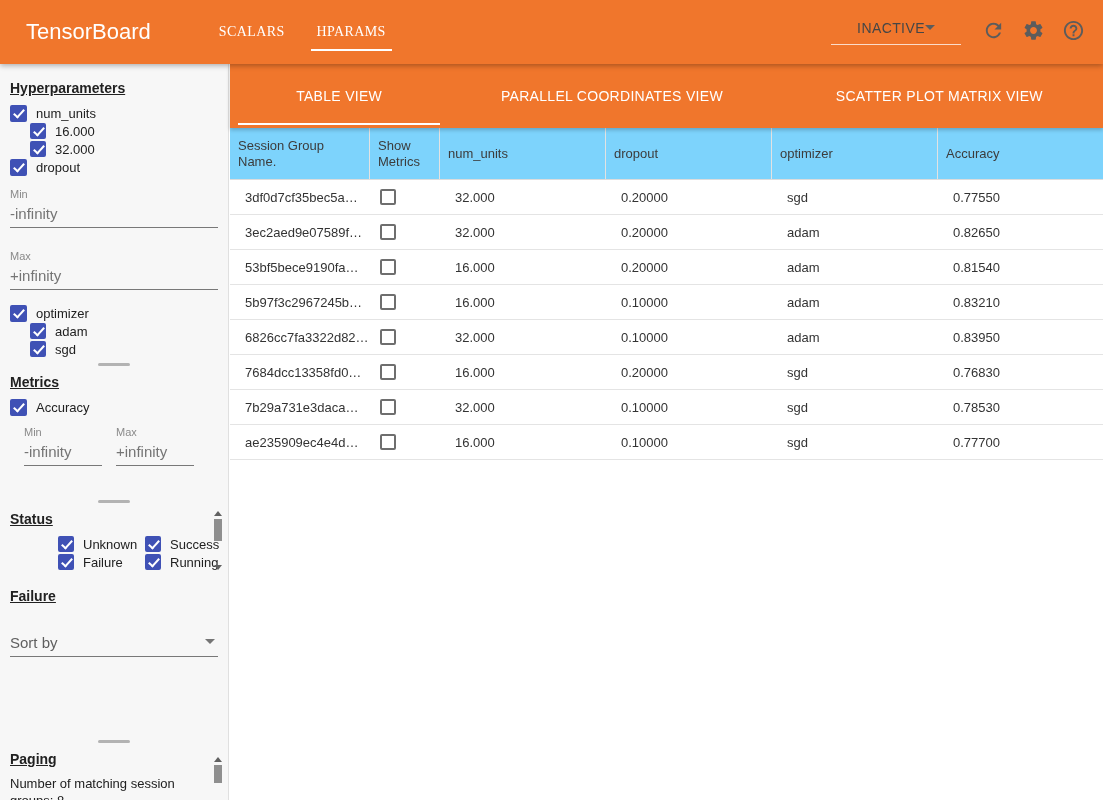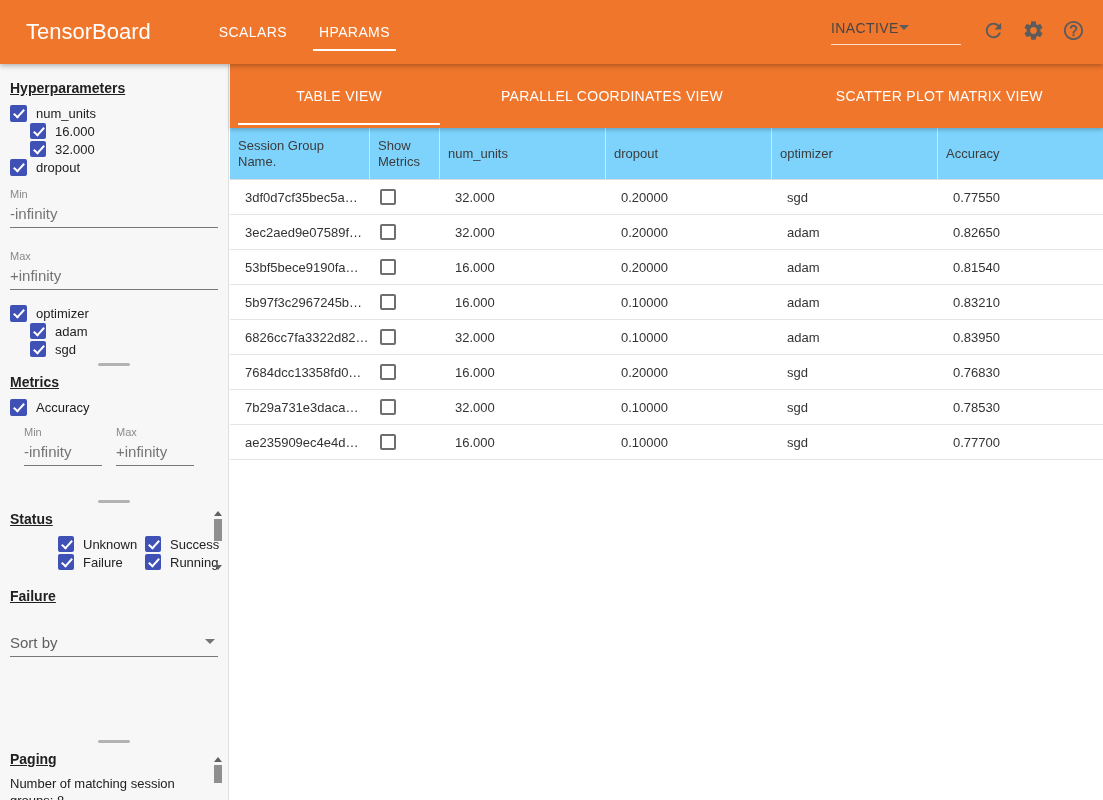--- a/index.html
+++ b/index.html
@@ -11,31 +11,31 @@
     -webkit-font-smoothing:antialiased;
   }
 
   
   .topbar {
     position:absolute; top:0; left:0; right:0; height:64px;
     background:#f0762c; display:flex; align-items:center;
     box-shadow:0 2px 5px rgba(0,0,0,0.28); z-index:10;
   }
   .app-title { color:#fff; font-size:22px; font-weight:400; margin-left:26px; white-space:nowrap;text-align:center; }
-  .top-tabs { display:flex; margin-left:52px; height:64px; }
+  .top-tabs { display:flex; margin-left:52px; height:64px;font-family:Liberation Serif, serif; }
   .top-tab {
     color:#fff; font-size:14px; letter-spacing:.4px; padding:0 16px;
     display:flex; align-items:center; position:relative; cursor:pointer; text-transform:uppercase;
   }
   .top-tab.active::after {
     content:""; position:absolute; left:10px; right:10px; bottom:13px; height:2px; background:#fff;
   }
   .topbar-right { margin-left:auto; display:flex; align-items:center; margin-right:10px; }
   .run-dropdown {
-    width:130px; display:flex; align-items:flex-start; justify-content:flex-start;
+    width:130px; display:flex; align-items:flex-start; justify-content:center;
     border-bottom:1px solid rgba(255,255,255,.75); padding-bottom:8px; margin-right:12px; cursor:pointer;
   }
   .run-dropdown .val { font-size:14px; color:#464646; letter-spacing:.4px; }
   .caret { width:0; height:0; border-left:5px solid transparent; border-right:5px solid transparent; border-top:5px solid #5c5c5c; margin-top:5px; }
   .icon-btn { width:40px; height:40px; display:flex; align-items:center; justify-content:center; cursor:pointer; }
   .icon-btn svg { fill:#5c5c5c; }
 
   
   .sidebar {
     position:absolute; top:64px; left:0; width:229px; bottom:0;

